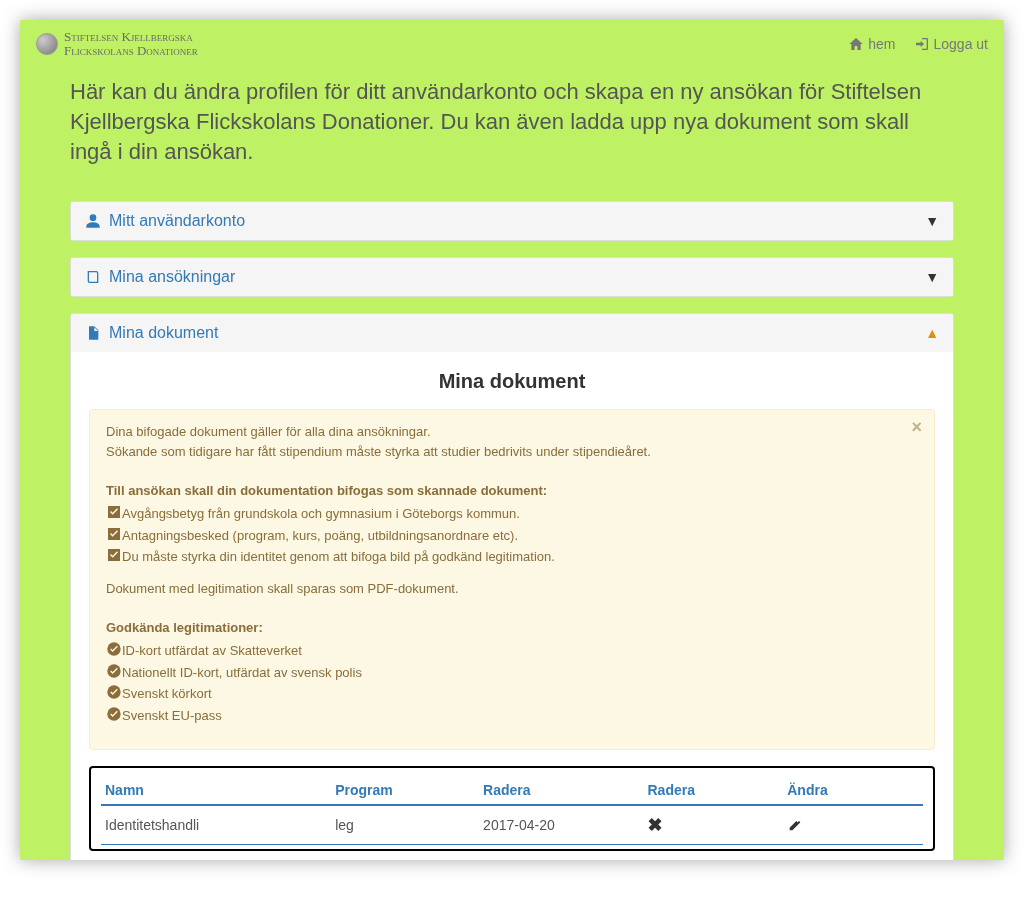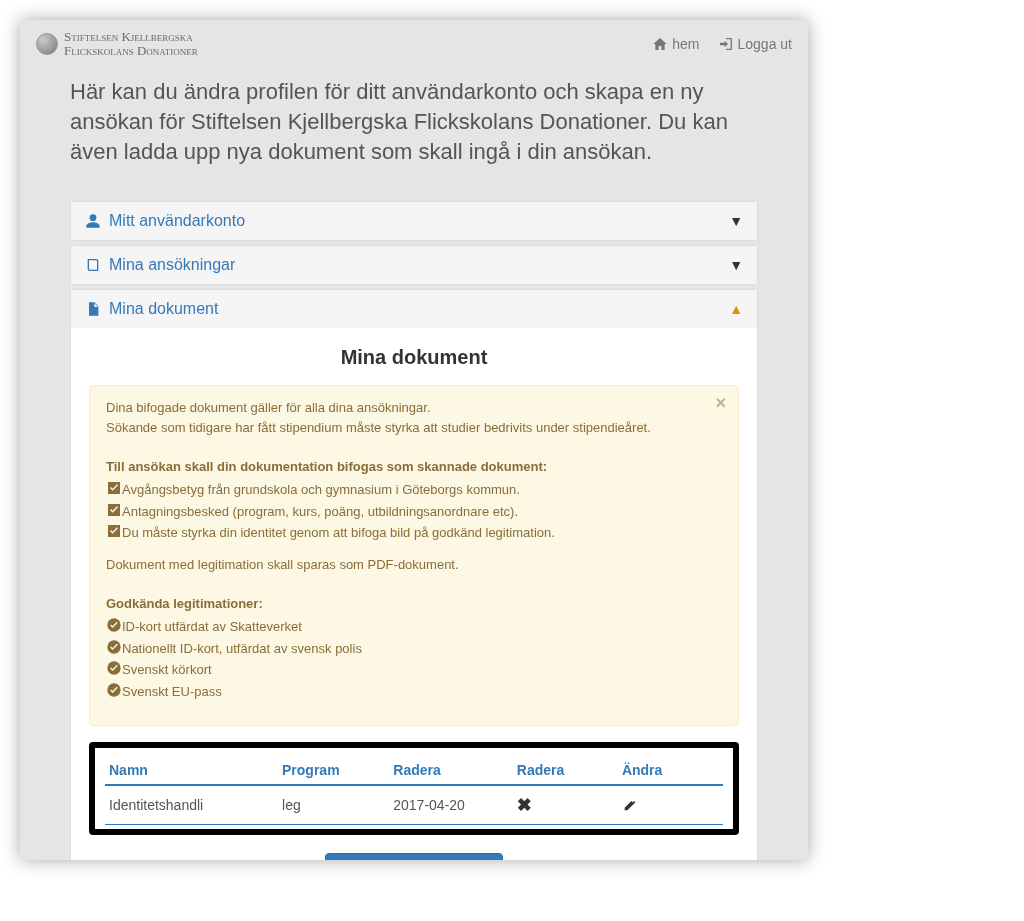--- a/index.html
+++ b/index.html
@@ -8,23 +8,23 @@
     font-family: "Helvetica Neue", Helvetica, Arial, sans-serif;
     font-size: 14px;
     color:#333;
     background:#fff;
     width:1024px;
     height:921px;
     overflow:hidden;
   }
   .page-frame {
     margin:20px;
-    width:788px;
+    width:984px;
     height:840px;
-    background:#e5e5e5;
+    background:#bef264;
     box-shadow: 0 0 18px rgba(0,0,0,0.35);
     border-radius:2px;
     overflow:hidden;
     position:relative;
   }
   .topbar {
     display:flex;
     justify-content:space-between;
     align-items:center;
     padding:10px 16px 6px 16px;
@@ -70,21 +70,21 @@
   .intro {
     font-size:22px;
     color:#555;
     line-height:1.35;
     margin:14px 0 35px 0;
     font-weight:400;
   }
   .panel {
     border:1px solid #ddd;
     border-radius:4px;
-    margin-bottom:4px;
+    margin-bottom:16px;
     background:#fff;
   }
   .panel-heading {
     background:#f5f5f5;
     padding:10px 14px;
     display:flex;
     justify-content:space-between;
     align-items:center;
     cursor:pointer;
   }
@@ -125,21 +125,21 @@
     color:#c0b28a;
     cursor:pointer;
     font-weight:bold;
     line-height:1;
   }
   .alert strong { font-weight:bold; }
   .alert ul { list-style:none; padding:0; margin:4px 0 12px 0; }
   .alert ul li { display:flex; align-items:flex-start; gap:2px; margin:2px 0; }
   .alert ul li .bullet { flex:none; width:14px; }
   .doc-table-wrap {
-    border:6px solid #000000;
+    border:2px solid #000000;
     border-radius:4px;
     margin-top:16px;
     padding:8px 10px 4px 10px;
   }
   table.docs {
     width:100%;
     border-collapse:collapse;
     font-size:14px;
   }
   table.docs th {

